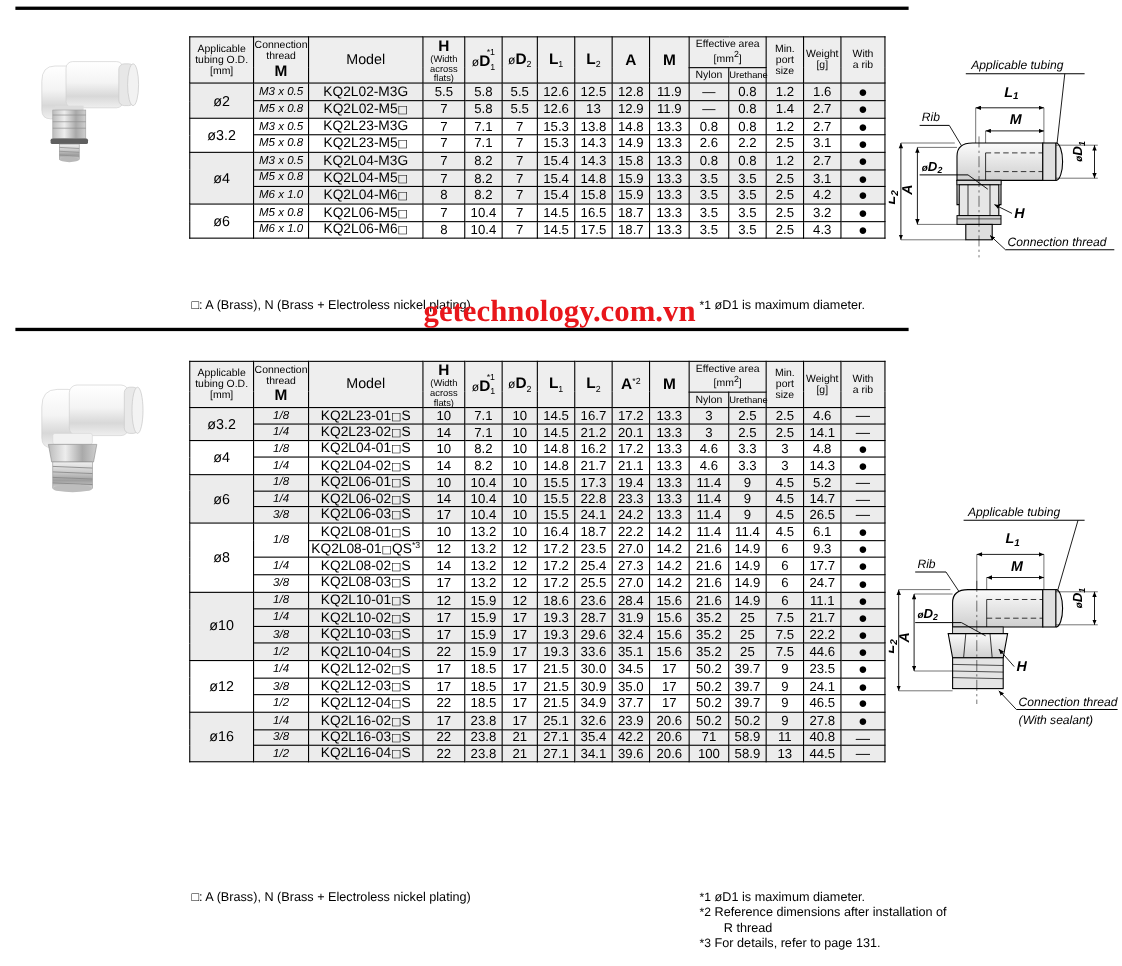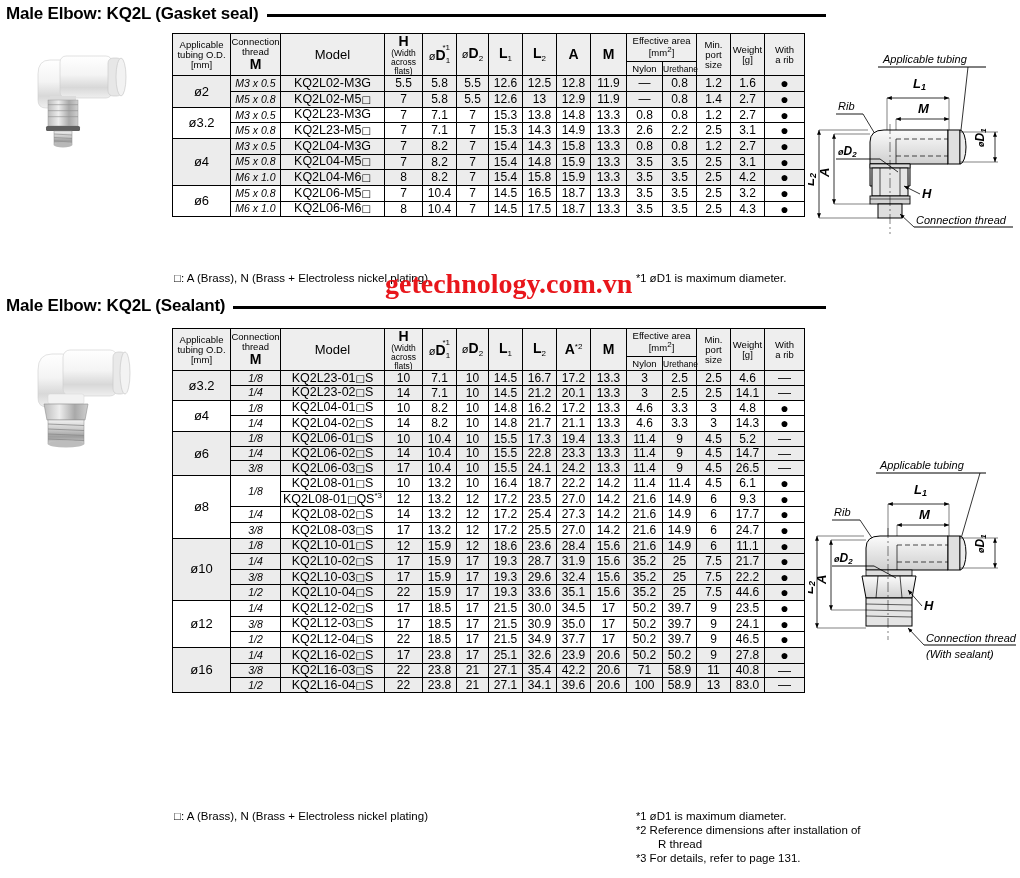--- a/index.html
+++ b/index.html
@@ -108,21 +108,20 @@
   
   .photo { position: absolute; }
 
   
   .drawing { position: absolute; font-style: italic; }
 </style>
 </head>
 <body>
 
 <div class="section-title-row" style="top: 4px;">
-  <span class="section-title">Male Elbow: KQ2L (Gasket seal)</span>
   <span class="title-rule"></span>
 </div>
 
 <div class="photo" style="left:8px; top:38px; width:160px; height:118px;">
   <svg width="160" height="118" viewBox="0 0 160 118">
     <defs>
       <linearGradient id="pw1" x1="0" y1="0" x2="0" y2="1">
         <stop offset="0%" stop-color="#ffffff"></stop>
           <stop offset="45%" stop-color="#f4f4f4"></stop>
         <stop offset="75%" stop-color="#d8d8d8"></stop>
@@ -400,21 +399,20 @@
 <div class="footnote-block fn-right" style="top:272px;">
   <div class="fn-line">
     <span class="fn-star">*1</span>
     <span>øD1 is maximum diameter.</span>
   </div>
 </div>
 
 <div class="watermark">getechnology.com.vn</div>
 
 <div class="section-title-row" style="top: 296px;">
-  <span class="section-title">Male Elbow: KQ2L (Sealant)</span>
   <span class="title-rule"></span>
 </div>
 
 <div class="photo" style="left:8px; top:336px; width:160px; height:120px;">
   <svg width="160" height="120" viewBox="0 0 160 120">
     <path d="M44 18 q-14 0 -14 16 l0 28 q0 9 9 9 l20 0 q9 0 9 -10 l0 -27 q0 -16 -14 -16 z" fill="url(#pw1)" stroke="#cfcfcf" stroke-width="0.6"></path>
     <rect x="55" y="14" width="54" height="46" rx="7" fill="url(#pw1)" stroke="#cfcfcf" stroke-width="0.6"></rect>
     <rect x="105" y="16" width="13" height="42" rx="5" fill="#e9e9e9" stroke="#c8c8c8" stroke-width="0.6"></rect>
     <ellipse cx="117" cy="37" rx="5" ry="21" fill="#f3f3f3" stroke="#c3c3c3" stroke-width="0.6"></ellipse>
     <rect x="40" y="58" width="36" height="10" rx="2" fill="#f2f2f2" stroke="#d5d5d5" stroke-width="0.5"></rect>
@@ -844,21 +842,21 @@
         <td class="num">22</td>
         <td class="num">23.8</td>
         <td class="num">21</td>
         <td class="num">27.1</td>
         <td class="num">34.1</td>
         <td class="num">39.6</td>
         <td class="num">20.6</td>
         <td class="num">100</td>
         <td class="num">58.9</td>
         <td class="num">13</td>
-        <td class="num">83.0</td>
+        <td class="num">44.5</td>
         <td class="rib">—</td>
       </tr>
     </tbody>
 </table>
 
 <div class="footnote-block fn-left" style="top:810px;">
   <div class="fn-line">□: A (Brass), N (Brass + Electroless nickel plating)</div>
 </div>
 <div class="footnote-block fn-right" style="top:810px;">
   <div class="fn-line">

